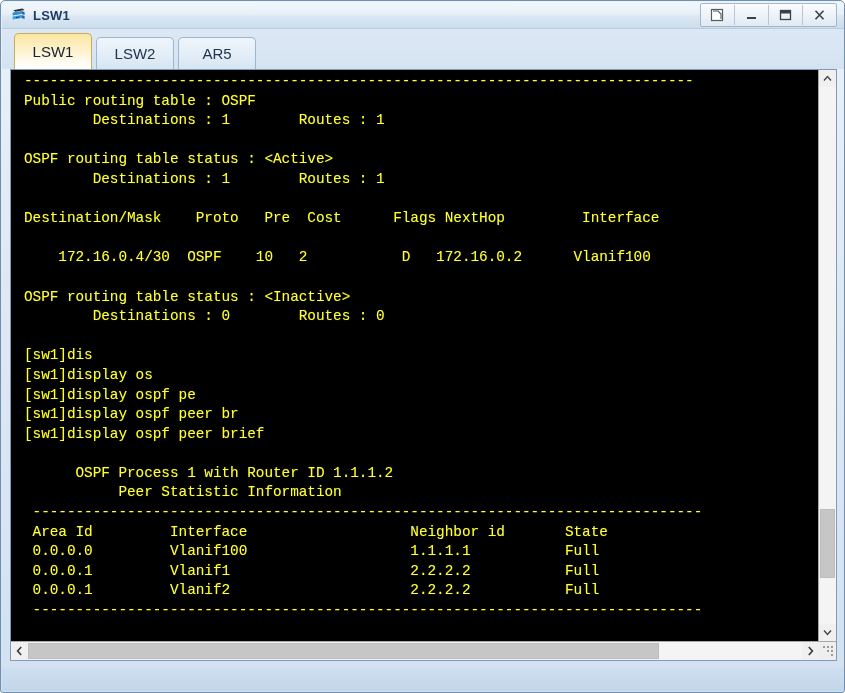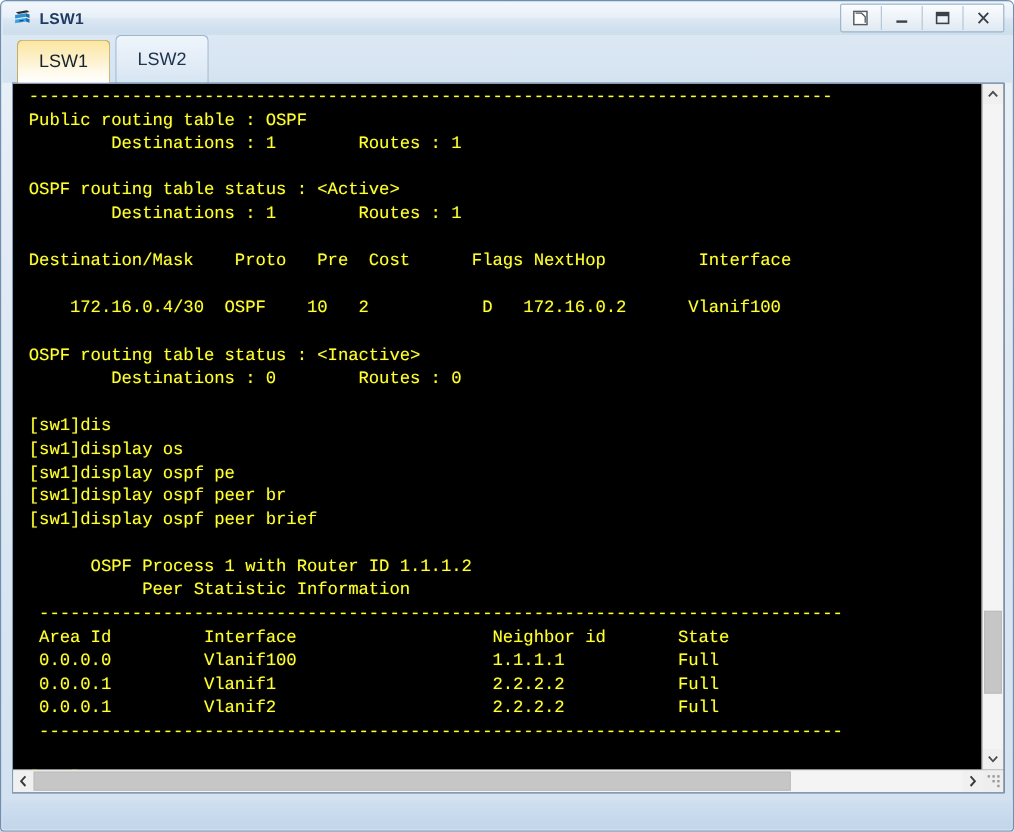--- a/index.html
+++ b/index.html
@@ -87,21 +87,21 @@
     width: 843px;
     height: 40px;
     box-sizing: border-box;
     background: linear-gradient(to bottom, #dce8f4 0%, #d5e3f1 100%);
     padding-left: 12px;
     padding-top: 6px;
     display: flex;
     align-items: flex-end;
   }
   .tab {
-    height: 40px;
+    height: 32px;
     min-width: 78px;
     padding: 0 14px;
     box-sizing: border-box;
     display: flex;
     align-items: center;
     justify-content: center;
     font-size: 15px;
     color: #20344b;
     border: 1px solid #9cb6cf;
     border-bottom: none;
@@ -297,20 +297,23 @@
     </div>
   </div>
 
   <div class="tabstrip">
     <div class="tab active">
       <span>LSW1</span>
     </div>
     <div class="tab">
       <span>LSW2</span>
     </div>
+    <div class="tab">
+      <span>AR5</span>
+    </div>
   </div>
 
   <div class="term-outer">
     <div class="term-row">
       <div class="term-screen">
         <pre class="term-text">------------------------------------------------------------------------------
 Public routing table : OSPF
         Destinations : 1        Routes : 1
 
 OSPF routing table status : &lt;Active&gt;

